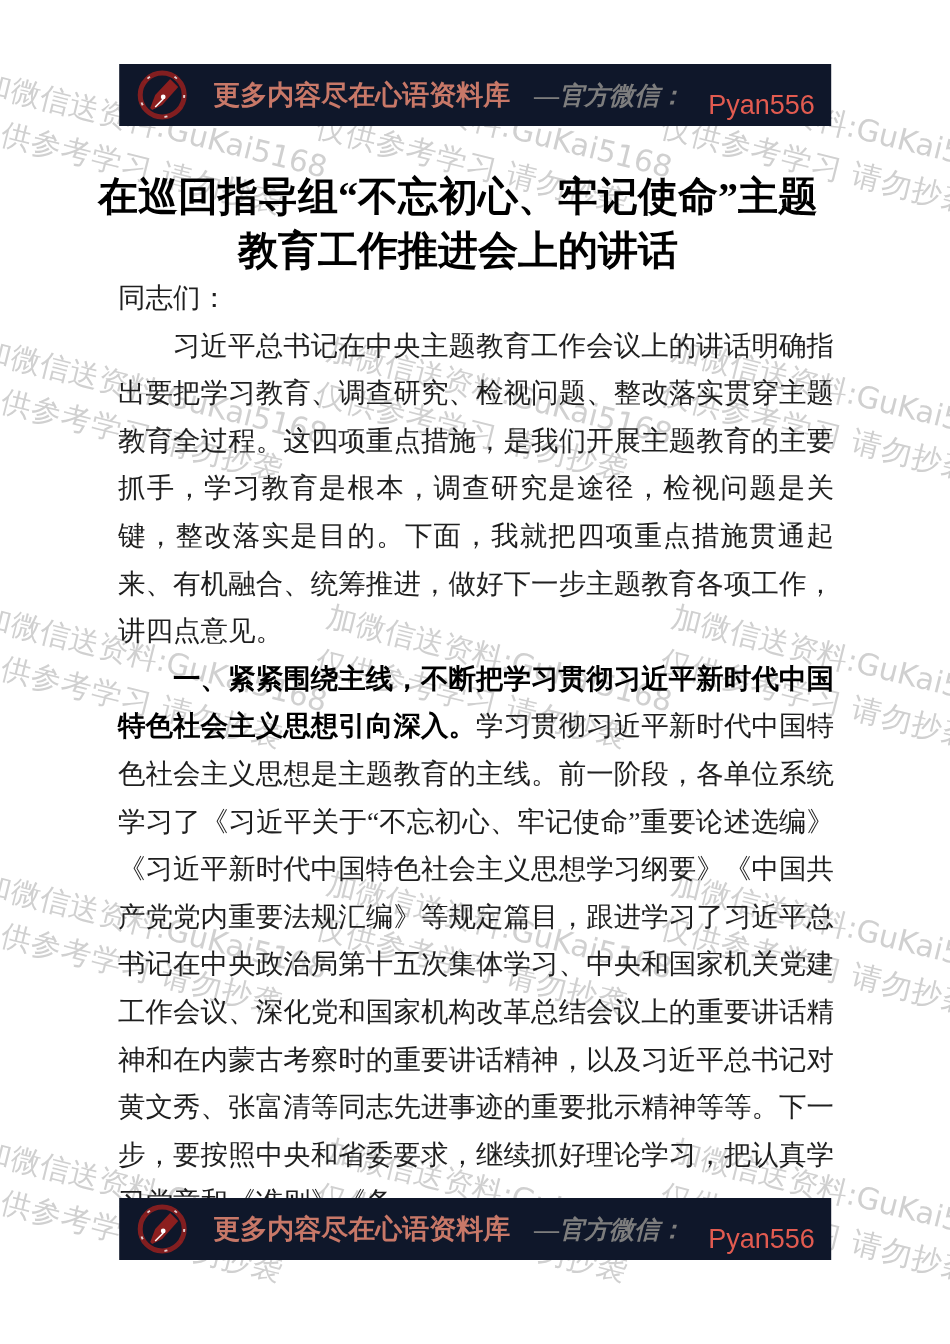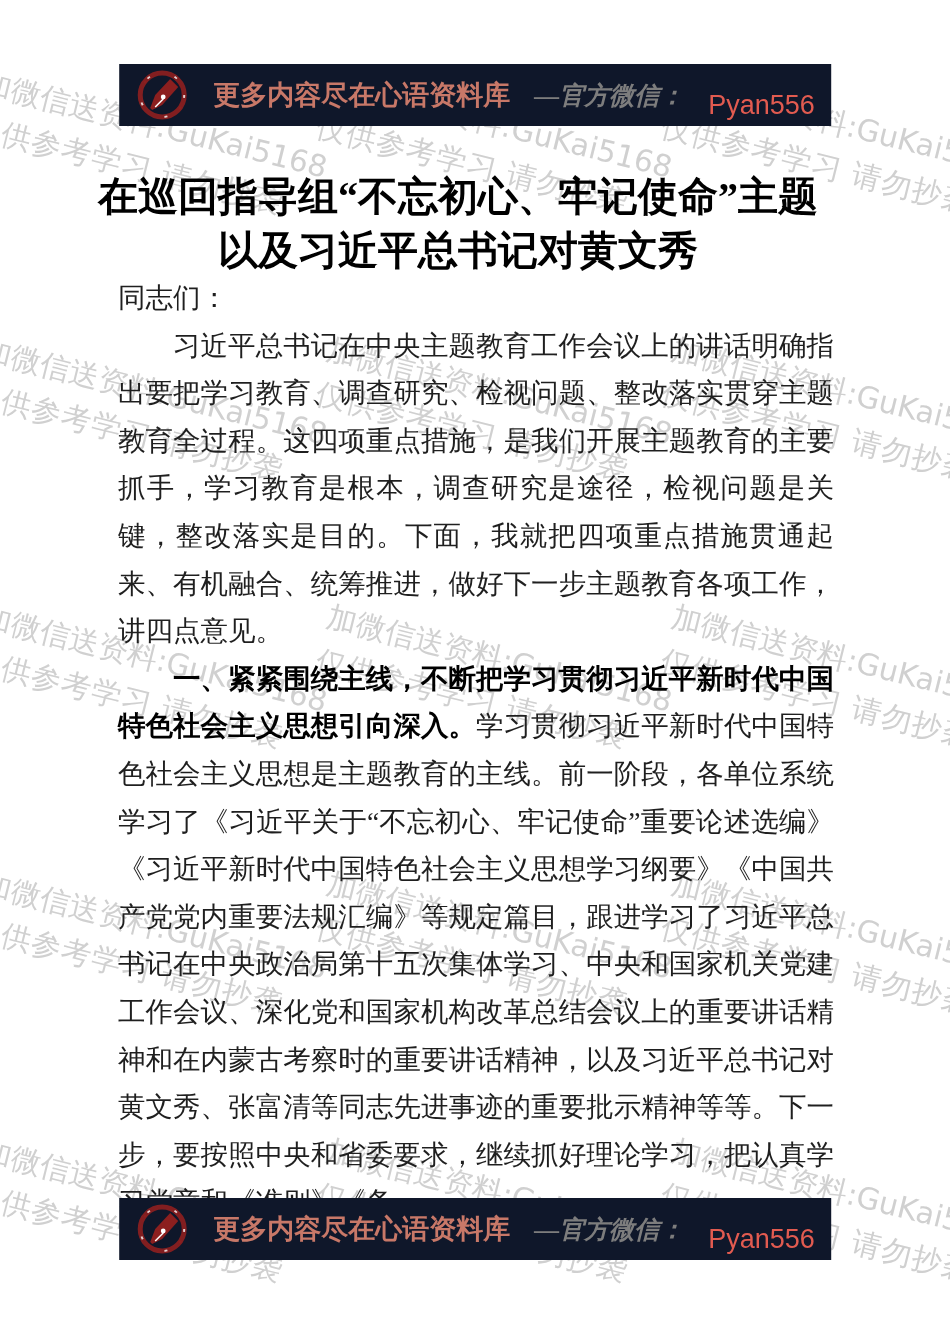--- a/index.html
+++ b/index.html
@@ -174,21 +174,21 @@
       <circle cx="10" cy="14" r="1.5" fill="#8c1f1f"></circle>
       <circle cx="45" cy="40" r="1.5" fill="#8c1f1f"></circle>
     </svg>
     <span class="brand">更多内容尽在心语资料库</span>
       <span class="wx-label">—官方微信：</span>
       <span class="wx-id">Pyan556</span>
   </div>
 
   <div class="doc-title">
     <div>在巡回指导组“不忘初心、牢记使命”主题</div>
-    <div>以及习近平总书记对黄文秀</div>
+    <div>教育工作推进会上的讲话</div>
   </div>
 
   <div class="doc-body">
     <p>同志们：</p>
     <p class="indent">习近平总书记在中央主题教育工作会议上的讲话明确指出要把学习教育、调查研究、检视问题、整改落实贯穿主题教育全过程。这四项重点措施，是我们开展主题教育的主要抓手，学习教育是根本，调查研究是途径，检视问题是关键，整改落实是目的。下面，我就把四项重点措施贯通起来、有机融合、统筹推进，做好下一步主题教育各项工作，讲四点意见。</p>
     <p class="indent"><span class="sec-heading">一、紧紧围绕主线，不断把学习贯彻习近平新时代中国特色社会主义思想引向深入。</span><span>学习贯彻习近平新时代中国特色社会主义思想是主题教育的主线。前一阶段，各单位系统学习了《习近平关于“不忘初心、牢记使命”重要论述选编》《习近平新时代中国特色社会主义思想学习纲要》《中国共产党党内重要法规汇编》等规定篇目，跟进学习了习近平总书记在中央政治局第十五次集体学习、中央和国家机关党建工作会议、深化党和国家机构改革总结会议上的重要讲话精神和在内蒙古考察时的重要讲话精神，以及习近平总书记对黄文秀、张富清等同志先进事迹的重要批示精神等等。下一步，要按照中央和省委要求，继续抓好理论学习，把认真学习党章和《准则》《条</span></p>
   </div>
 
   <div class="banner" style="top:1198px">
     <svg class="logo" viewBox="0 0 54 54">

